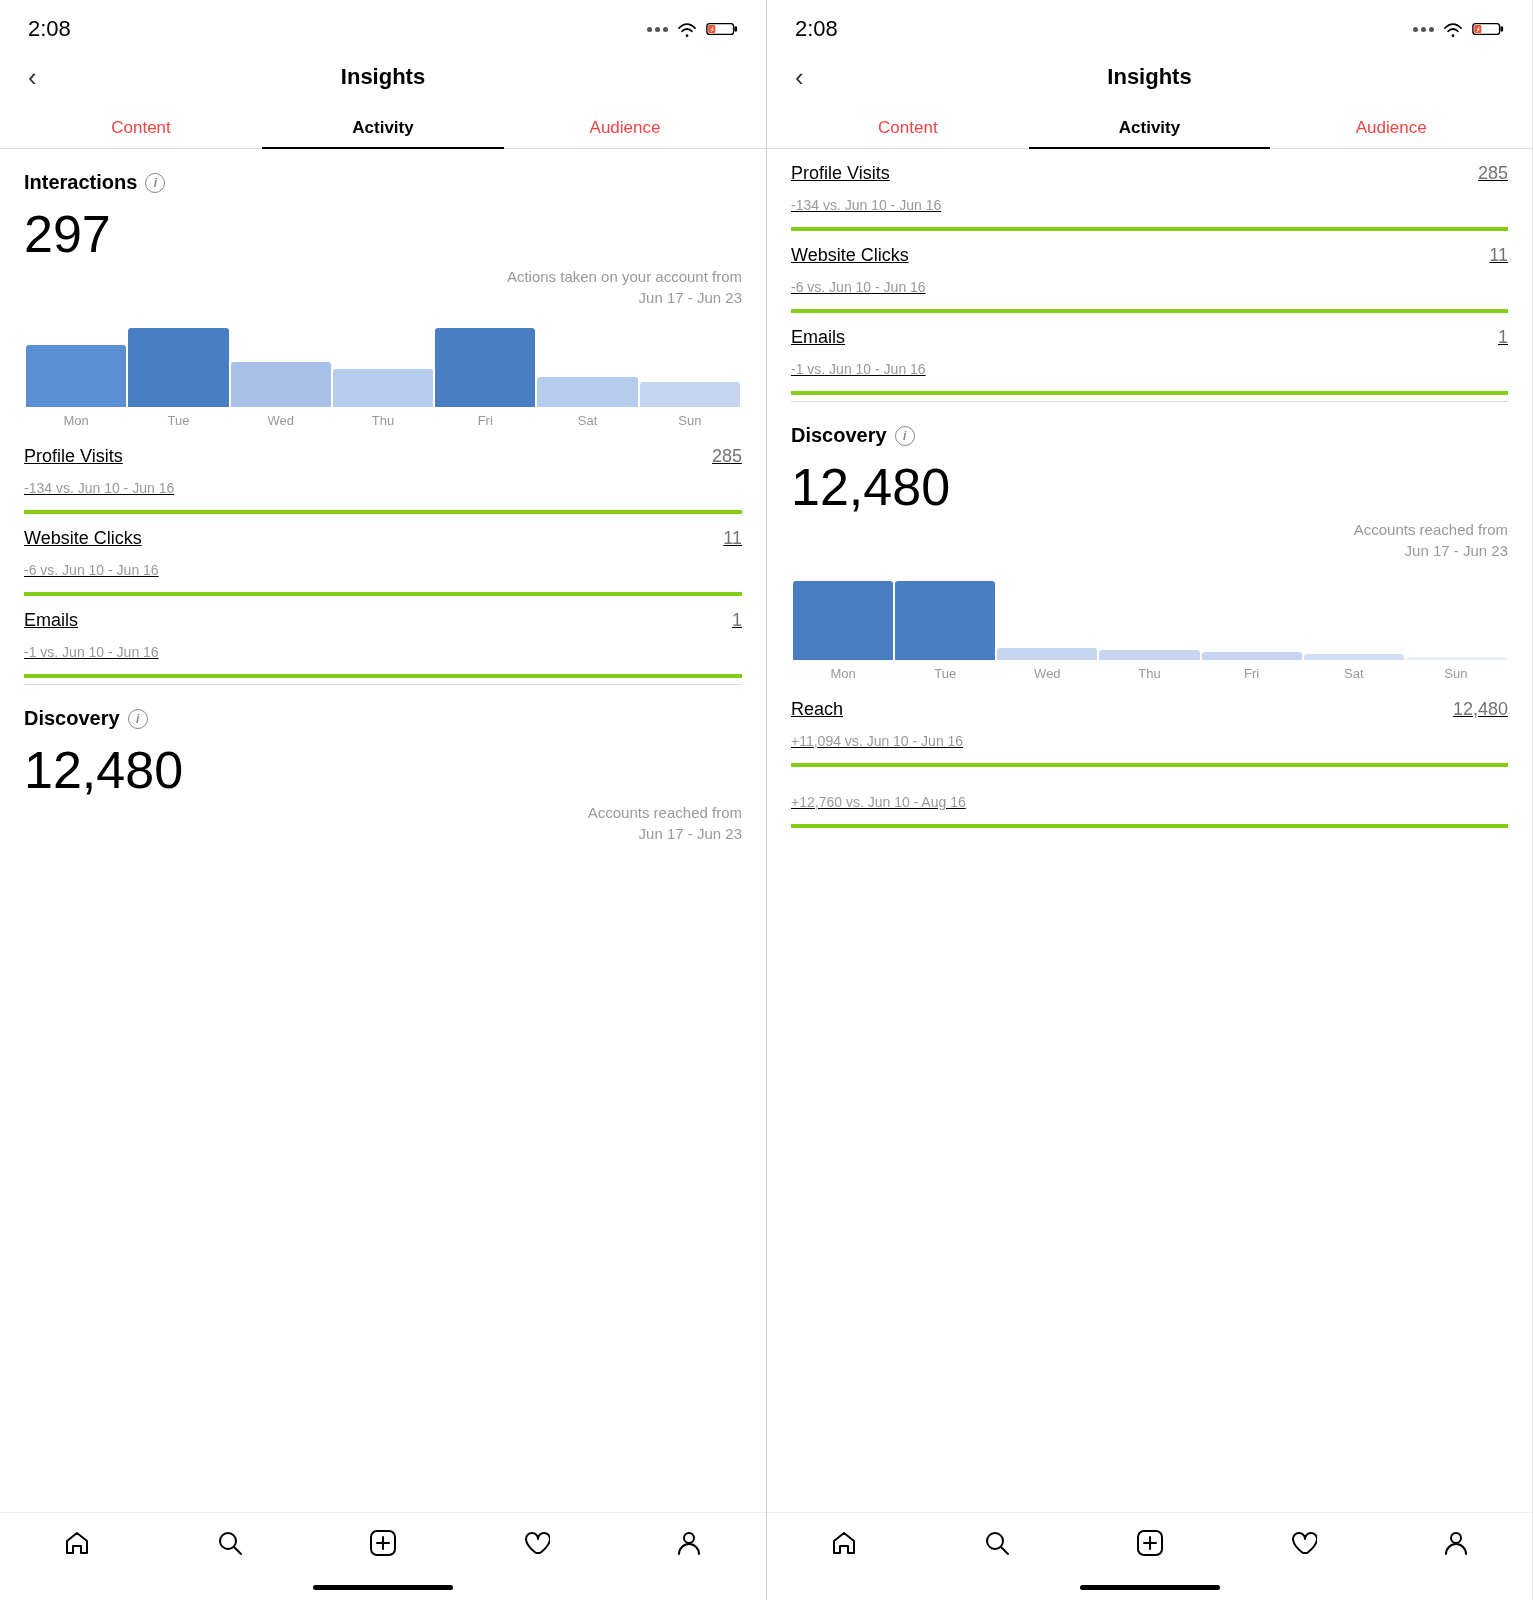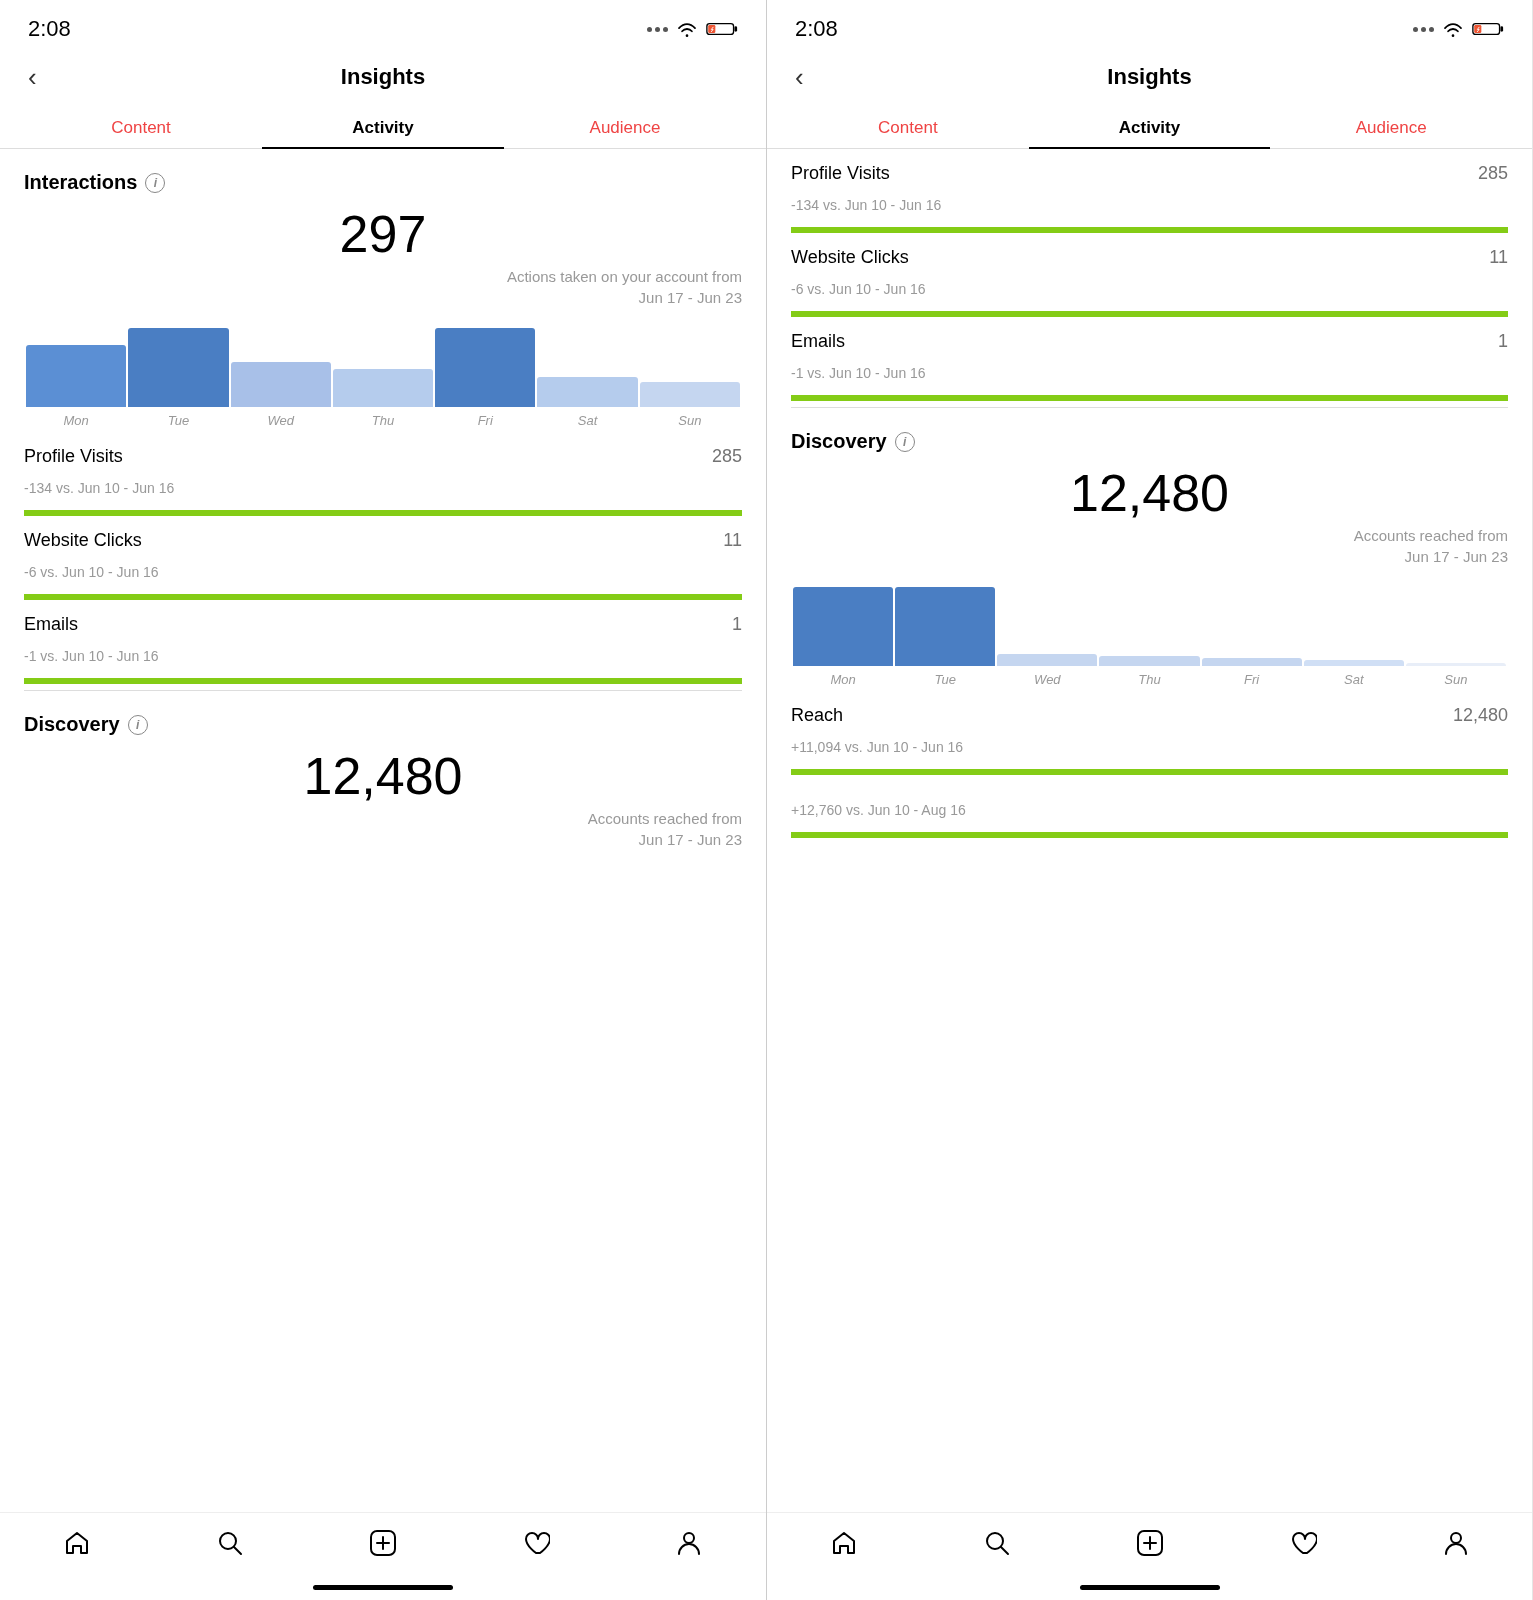--- a/index.html
+++ b/index.html
@@ -142,21 +142,20 @@
       display: flex; align-items: center; justify-content: center;
       font-size: 12px;
       color: #888;
       font-style: italic;
       font-weight: 600;
       cursor: pointer;
     }
 
     
     .big-number {
-      text-align: center;
       font-size: 52px;
       font-weight: 300;
       color: #000;
       margin-top: 14px;
       line-height: 1;
     }
     .big-number-sub {
       text-align: right;
       font-size: 15px;
       color: #999;
@@ -167,21 +166,20 @@
     
     .bar-chart-container {
       margin-top: 20px;
       margin-bottom: 4px;
     }
     .bar-chart {
       display: flex;
       gap: 2px;
       height: 100px;
       padding: 0 2px;
-      font-style: italic;
     }
     .bar-col {
       flex: 1;
       display: flex;
       flex-direction: column;
       align-items: center;
       gap: 0;
       height: 100%;
       justify-content: flex-end;
     }
@@ -192,21 +190,22 @@
     .bar-label {
       font-size: 13px;
       color: #999;
       margin-top: 6px;
       text-align: center;
     }
 
     
     .metric-row {
       padding: 14px 0;
-      border-bottom: 6px solid #84cc16;
+      border-bottom: 4px solid #84cc16;
+      text-decoration: underline;
     }
     .metric-row:last-child {
       border-bottom: none;
     }
     .metric-top {
       display: flex;
       justify-content: space-between;
       align-items: center;
     }
     .metric-name {

